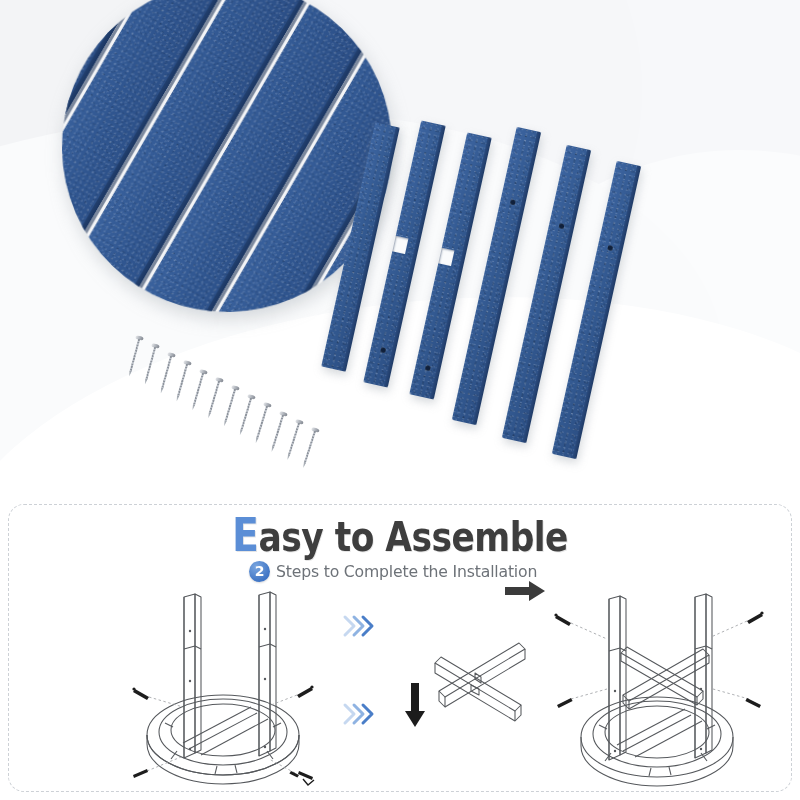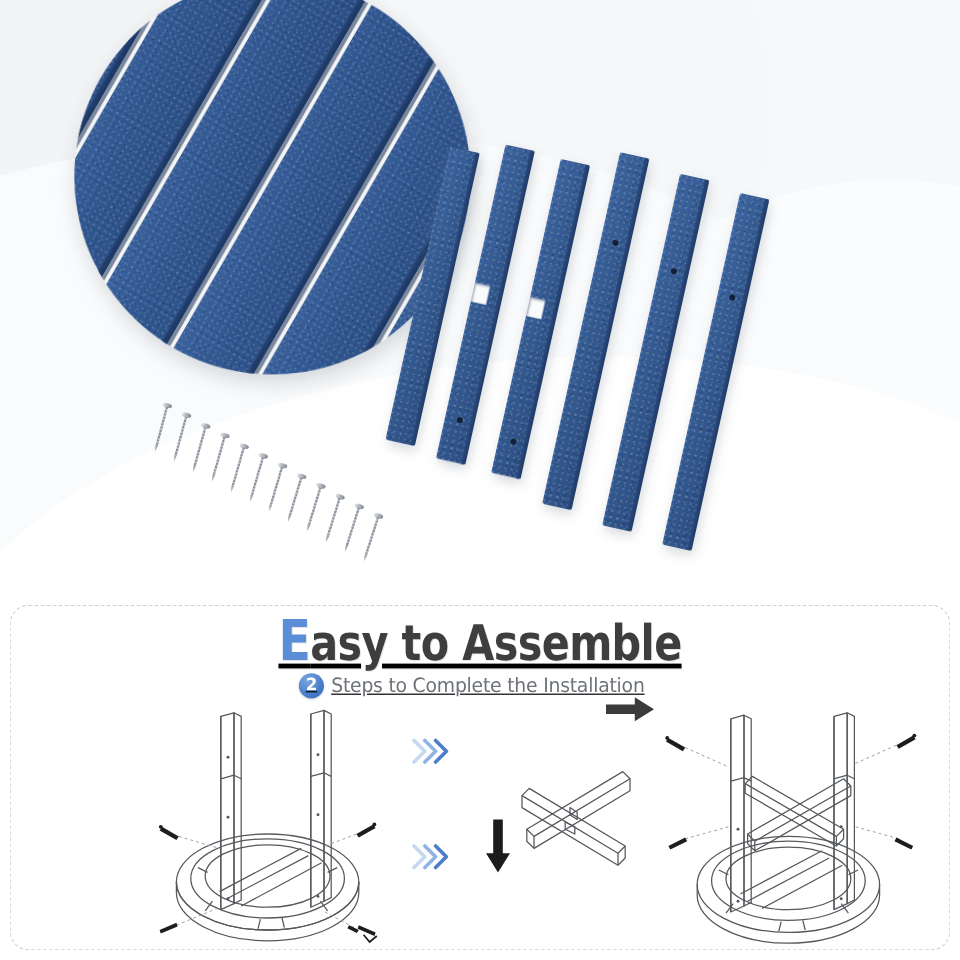--- a/index.html
+++ b/index.html
@@ -122,21 +122,20 @@
     position:absolute; left:0.6px; top:36px; width:2.8px; height:6px;
     background:linear-gradient(#9aa0a8,#c9ced4);
     clip-path:polygon(0 0,100% 0,50% 100%);
   }
 
   
   #assembly-panel {
     position:absolute; left:8px; top:504px; width:784px; height:288px;
     border:1.6px dashed #cdd1d6; border-radius:16px;
     background:#ffffff;
-    text-decoration:underline;
   }
   #panel-heading { text-align:center; padding-top:6px; }
   #title-line {
     font-size:41px; font-weight:bold; letter-spacing:-.6px;
     line-height:1.02; color:#3e3e3e;
     font-family:"DejaVu Sans", sans-serif;
     text-shadow:1px 1px 0 rgba(0,0,0,.10);
     transform:scaleX(.84); transform-origin:center;
   }
   #title-line .cap {

